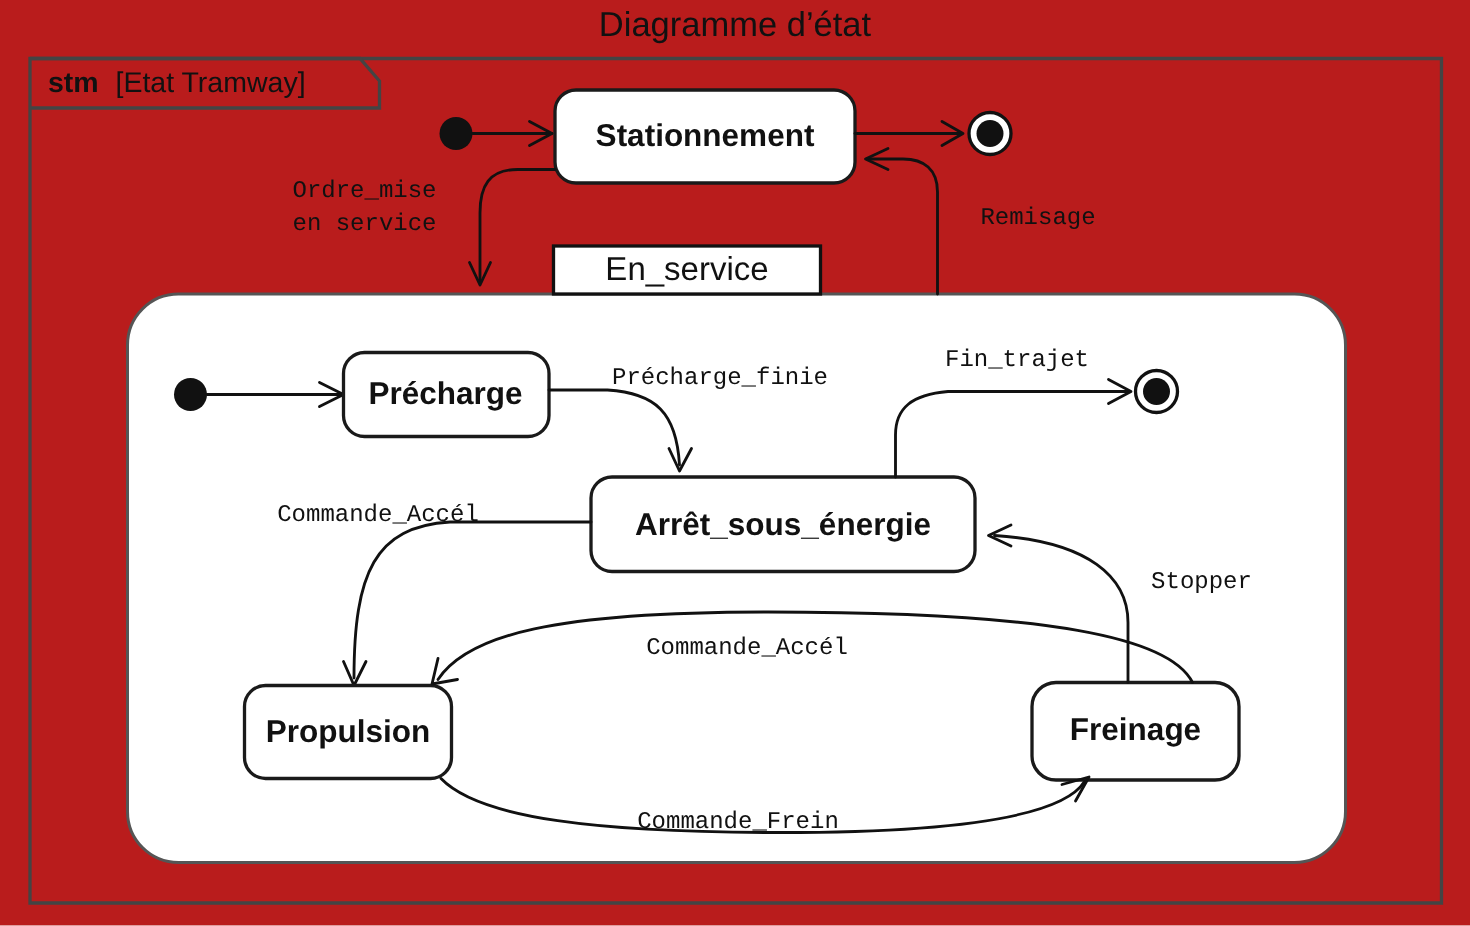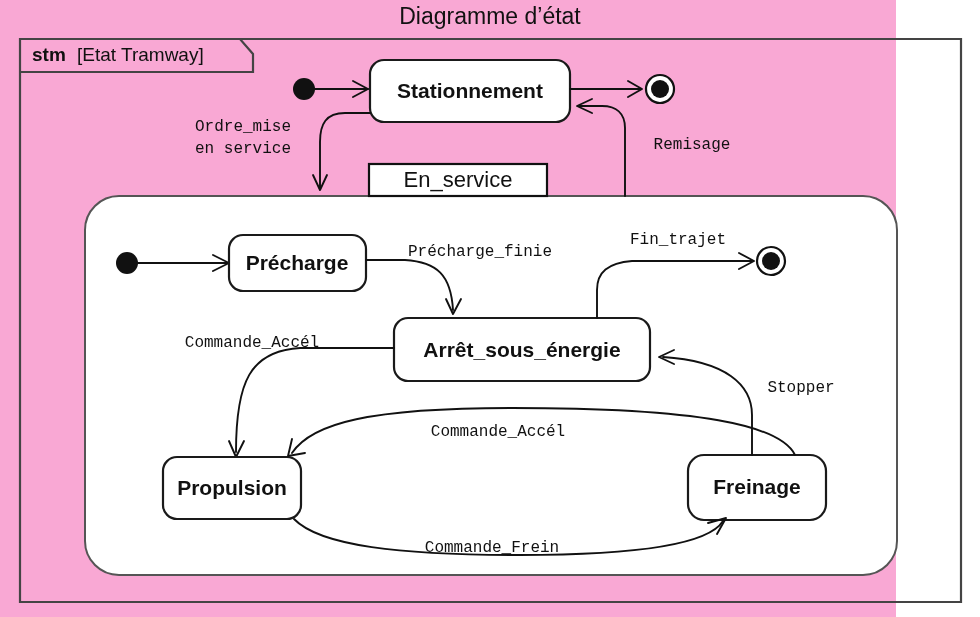--- a/index.html
+++ b/index.html
@@ -8,23 +8,23 @@
     background: #ffffff;
   }
   body {
     width: 980px;
     height: 617px;
     font-family: "Liberation Sans", sans-serif;
     overflow: hidden;
   }
   #diagram-root {
     position: relative;
-    width: 896px;
+    width: 980px;
     height: 617px;
-    background: #f9a8d4;
+    background: #b91c1c;
   }
   svg#diagram-svg {
     display: block;
     width: 980px;
     height: 617px;
   }
   .frame-line {
     fill: none;
     stroke: #444444;
     stroke-width: 2.2;

